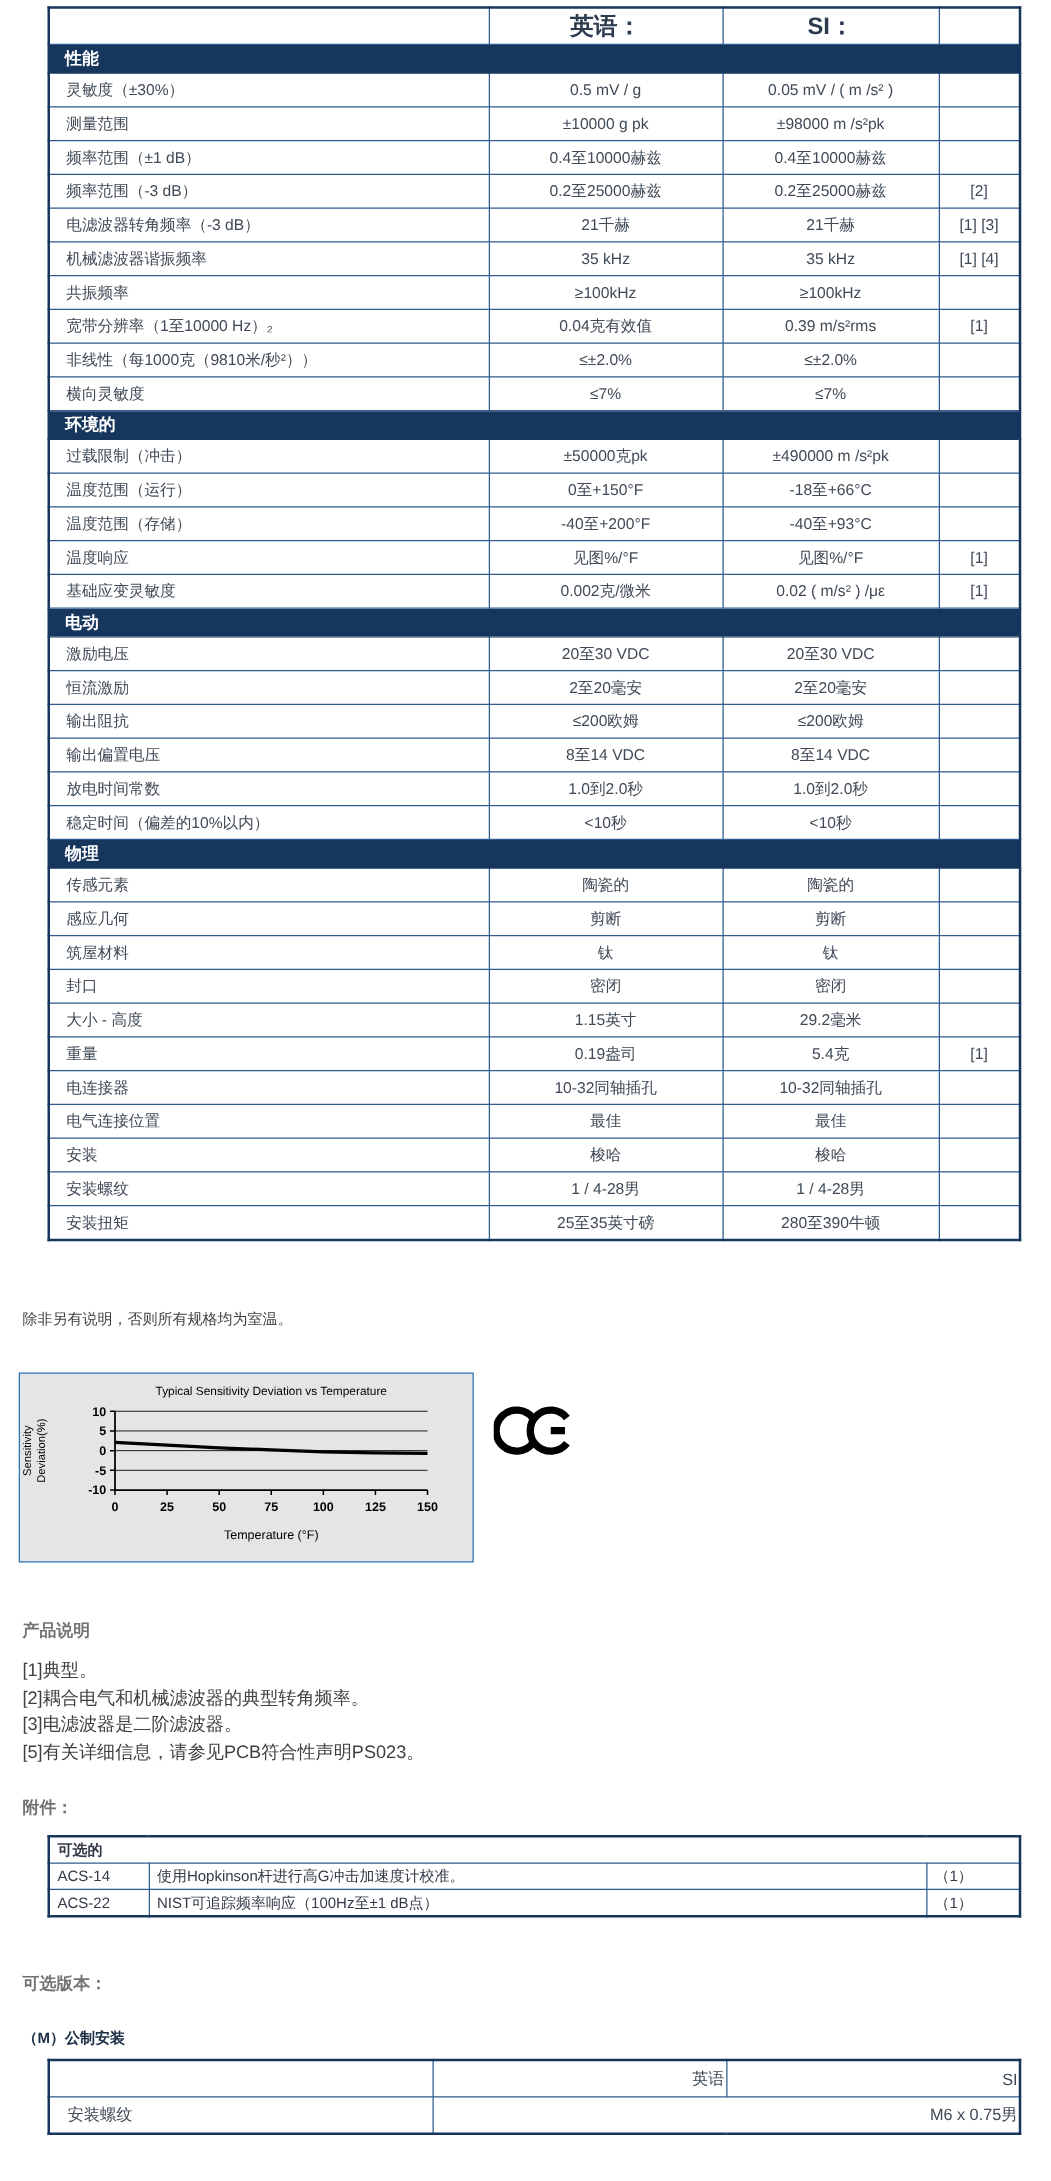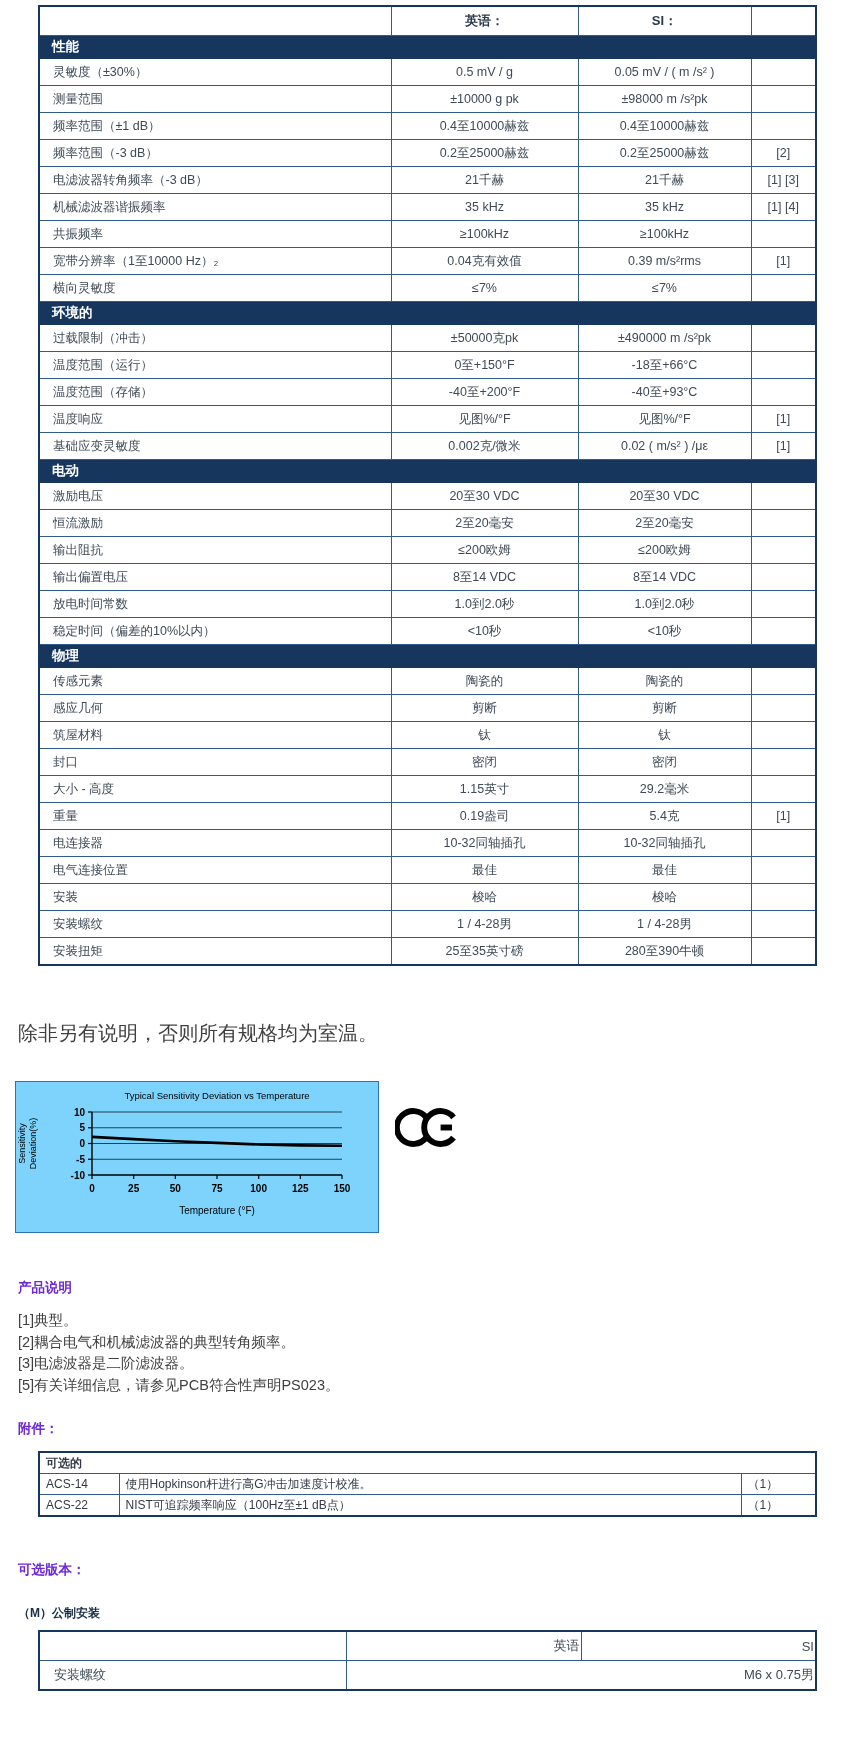--- a/index.html
+++ b/index.html
@@ -4,34 +4,34 @@
 <style>
   html,body{margin:0;padding:0;background:#ffffff;}
   body{width:841px;font-family:"Liberation Sans","DejaVu Sans",sans-serif;color:#3f4a56;}
   .page{position:relative;width:841px;min-height:1745px;background:#fff;}
 
   
   table{border-collapse:collapse;table-layout:fixed;}
   .spec-table{margin:5px 0 0 38px;width:777px;border:2px solid #17365d;}
   .spec-table th,.spec-table td{border:1px solid #2f5b8f;height:24px;padding:1px 4px;
     font-size:12.5px;overflow:hidden;white-space:nowrap;}
-  .spec-table th{font-weight:bold;color:#2c3a4d;font-size:13px;text-align:center;height:26px;}
+  .spec-table th{font-weight:bold;color:#2c3a4d;font-size:19px;text-align:center;height:26px;}
   .spec-table tr.band td{background:#17365d;color:#ffffff;font-weight:bold;text-align:left;
     padding-left:12px;font-size:13.5px;height:20px;border-color:#17365d;margin-top:33px;}
   .spec-table td.c-label{text-align:left;padding-left:13px;}
   .spec-table td.c-en,.spec-table td.c-si,.spec-table td.c-note{text-align:center;}
 
-  .room-note{margin:54px 0 0 18px;font-size:20px;color:#3f3f3f;}
+  .room-note{margin:54px 0 0 18px;font-size:12px;color:#3f3f3f;}
 
   .chart-row{display:flex;align-items:flex-start;margin:34px 0 0 15px;}
-  .chart-box{width:362px;height:150px;border:1px solid #2e74b5;background:#7dd3fc;}
+  .chart-box{width:362px;height:150px;border:1px solid #2e74b5;background:#e5e5e5;}
   .chart-box svg{display:block;}
   .ce{margin:26px 0 0 16px;}
 
-  .blue-head{color:#6d28d9;font-weight:bold;font-size:13.5px;}
+  .blue-head{color:#737373;font-weight:bold;font-size:13.5px;}
   .product-notes-head{margin:46px 0 0 18px;}
   .note-lines{margin:13px 0 0 18px;font-size:14.5px;color:#3f3f3f;line-height:21.5px;}
 
   .acc-head-label{margin:24px 0 0 18px;}
   .acc-table{margin:13px 0 0 38px;width:777px;border:2px solid #17365d;}
   .acc-table td{border:1px solid #2f5b8f;height:20px;padding:0 6px;font-size:12px;color:#333a47;
     white-space:nowrap;overflow:hidden;}
   .acc-table tr.acc-head td{font-weight:bold;margin-left:44px;}
 
   .opt-versions-head{margin:44px 0 0 18px;}
@@ -104,20 +104,26 @@
           <td class="c-label">共振频率</td>
           <td class="c-en">≥100kHz</td>
           <td class="c-si">≥100kHz</td>
           <td class="c-note"></td>
         </tr>
         <tr>
           <td class="c-label">宽带分辨率（1至10000 Hz）₂</td>
           <td class="c-en">0.04克有效值</td>
           <td class="c-si">0.39 m/s²rms</td>
           <td class="c-note">[1]</td>
+        </tr>
+        <tr>
+          <td class="c-label">非线性（每1000克（9810米/秒²））</td>
+          <td class="c-en">≤±2.0%</td>
+          <td class="c-si">≤±2.0%</td>
+          <td class="c-note"></td>
         </tr>
         <tr>
           <td class="c-label">横向灵敏度</td>
           <td class="c-en">≤7%</td>
           <td class="c-si">≤7%</td>
           <td class="c-note"></td>
         </tr>
         <tr class="band">
           <td colspan="4">环境的</td>
         </tr>

